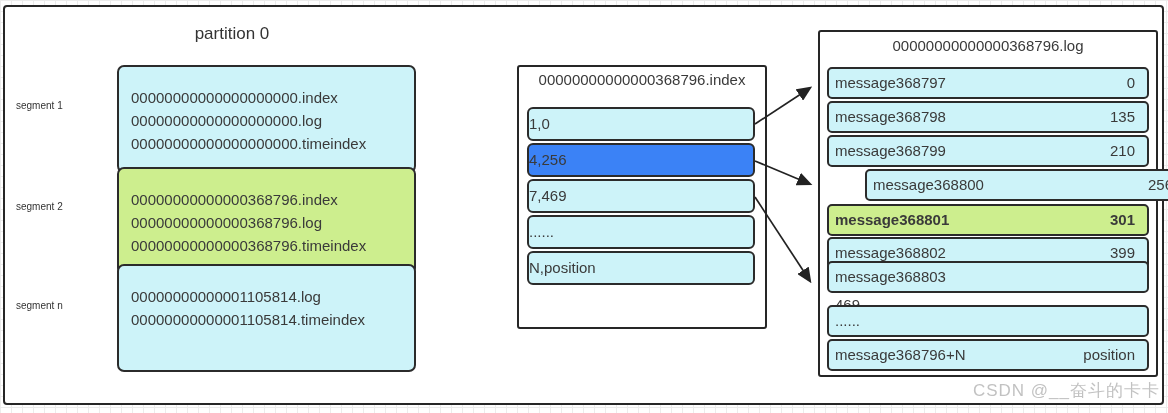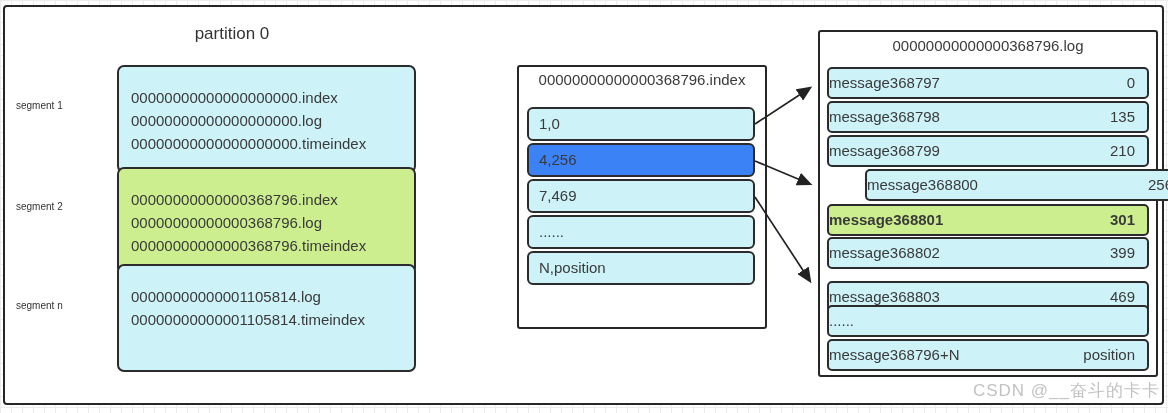--- a/index.html
+++ b/index.html
@@ -47,48 +47,48 @@
     background: #fff; border: 2px solid #262626; border-radius: 3px;
   }
   .index-title {
     position: absolute; left: 517px; top: 71px; width: 250px;
     text-align: center; font-size: 15px;
   }
   .index-row {
     position: absolute; left: 527px; width: 228px; height: 34px;
     border: 2px solid #2b2b2b; border-radius: 6px;
     background: #cdf3f9; font-size: 15px; line-height: 30px;
-    padding-left: 10px; white-space: nowrap;
+    white-space: nowrap;
   }
   .index-row.r0 { top: 107px; }
   .index-row.r1 { top: 143px; background: #3b82f6; }
   .index-row.r2 { top: 179px; }
   .index-row.r3 { top: 215px; }
   .index-row.r4 { top: 251px; }
 
   .log-box {
     position: absolute; left: 818px; top: 30px; width: 340px; height: 347px;
     background: #fff; border: 2px solid #262626; border-radius: 3px;
   }
   .log-title {
     position: absolute; left: 818px; top: 37px; width: 340px;
     text-align: center; font-size: 15px;
   }
   .log-row {
     position: absolute; left: 827px; width: 322px; height: 32px;
     border: 2px solid #2b2b2b; border-radius: 5px;
     background: #cdf3f9; font-size: 15px; line-height: 28px;
     display: flex; justify-content: space-between;
-    padding: 0 12px 0 0; white-space: nowrap;
+    padding: 0 12px 0 6px; white-space: nowrap;
   }
   .log-row.h { background: #cdee8e; }
   .log-row.r0 { top: 67px; }  .log-row.r1 { top: 101px; }
   .log-row.r2 { top: 135px; } .log-row.r3 { top: 169px; margin-left: 38px; }
   .log-row.r4 { top: 204px; font-weight: bold; } .log-row.r5 { top: 237px; }
-  .log-row.r6 { top: 281px; } .log-row.r7 { top: 305px; }
+  .log-row.r6 { top: 261px; flex-direction: column; } .log-row.r7 { top: 305px; }
   .log-row.r8 { top: 339px; align-items: flex-end; }
 
   .arrows { position: absolute; left: 0; top: 0; width: 1168px; height: 413px; pointer-events: none; }
 
   .watermark {
     position: absolute; right: 8px; top: 379px;
     font-size: 17px; color: #c2c2c2; letter-spacing: 1px; white-space: nowrap;
   }
 </style>
 </head>

